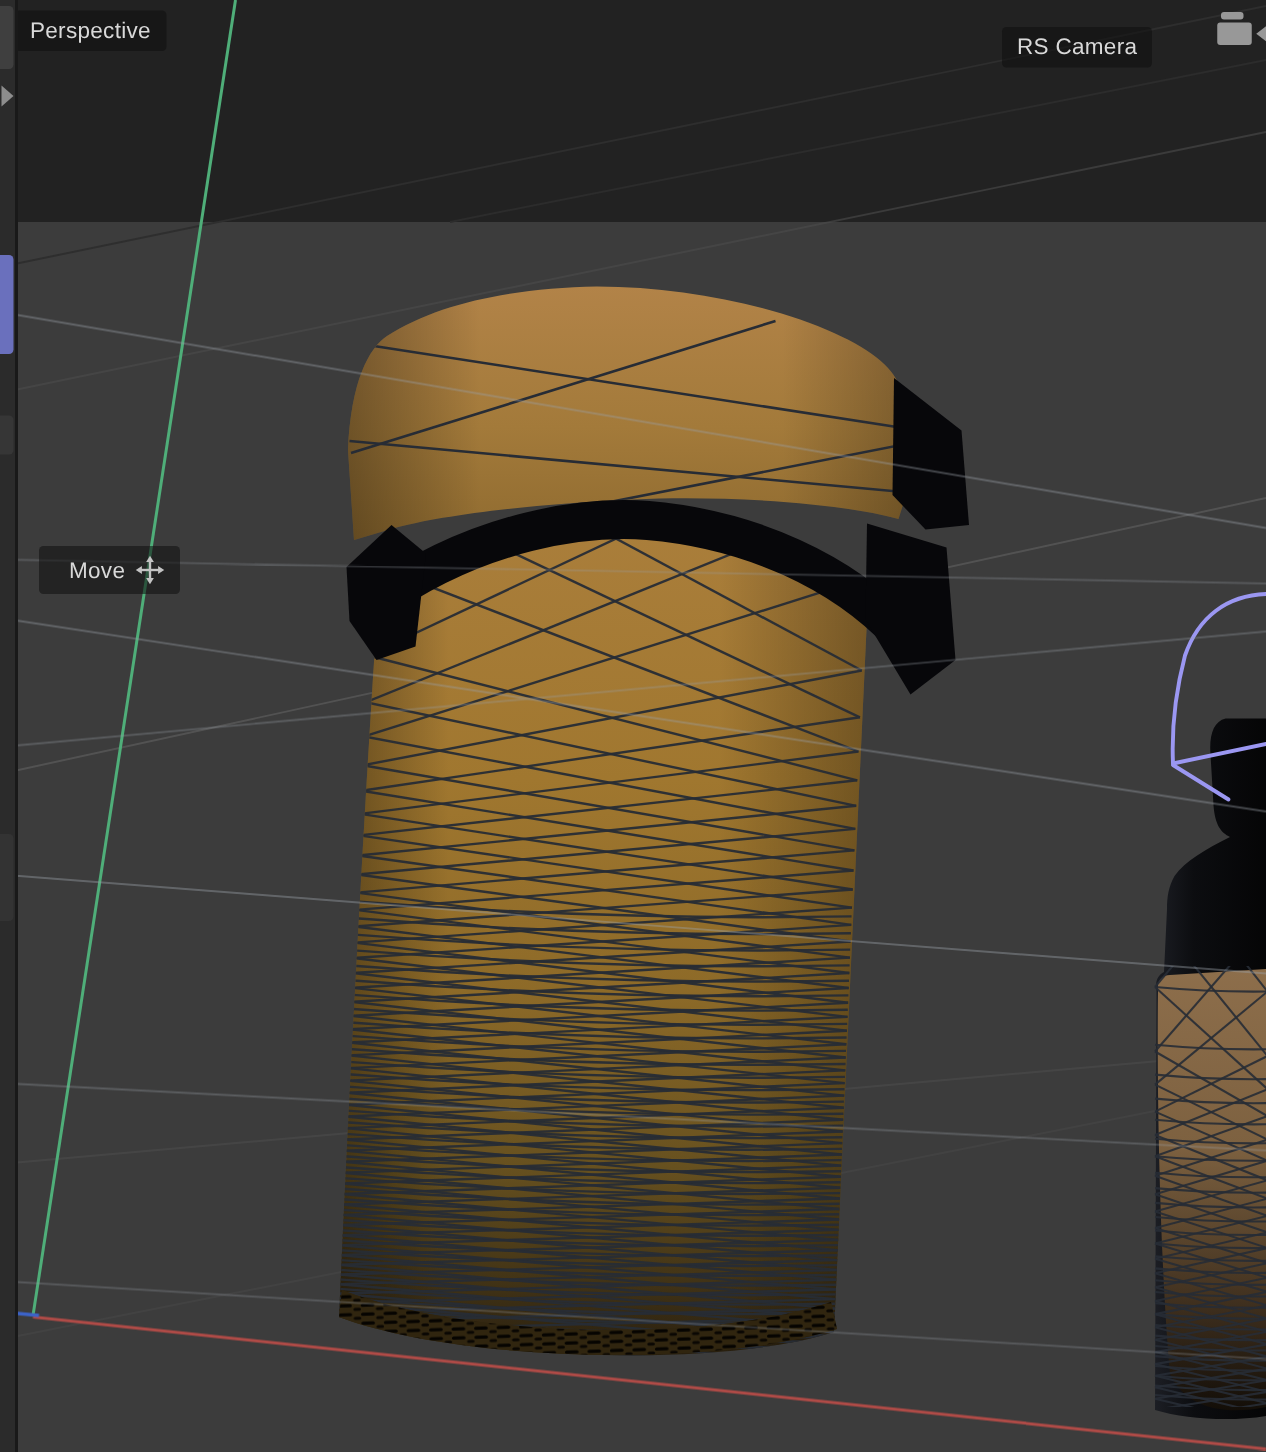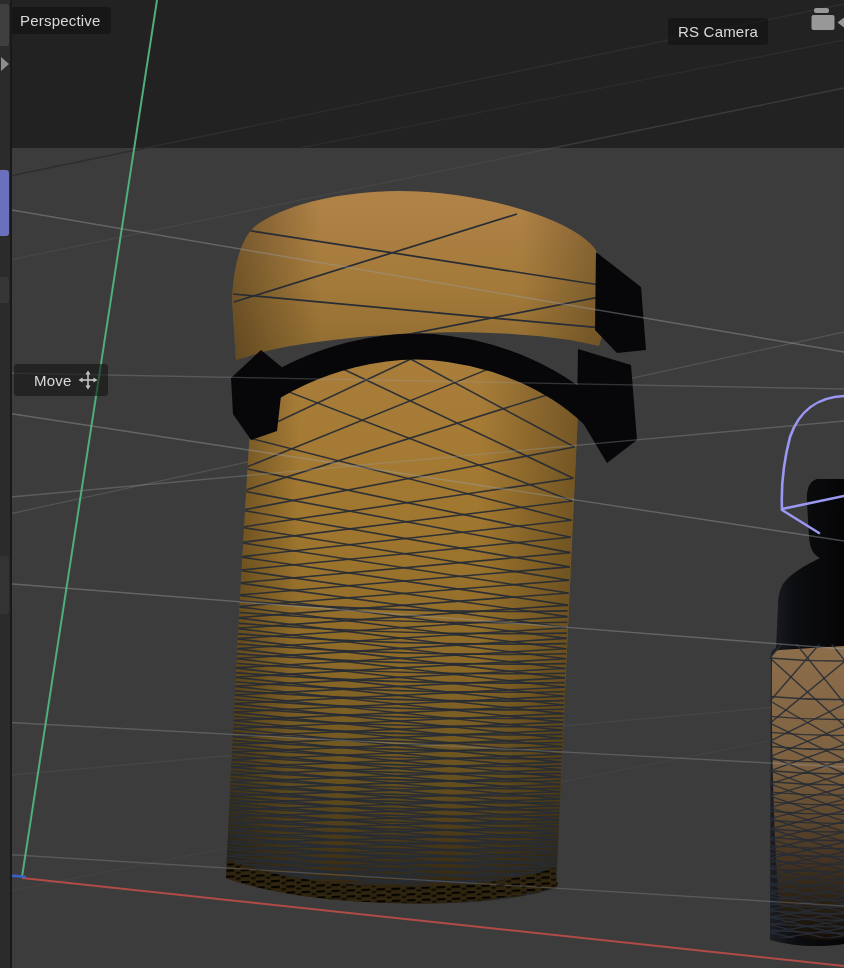--- a/index.html
+++ b/index.html
@@ -9,21 +9,21 @@
   .stage{position:absolute;inset:0;width:844px;height:968px;}
   svg#scene{position:absolute;left:0;top:0;display:block;}
 
   
   .vp-label{position:absolute;display:flex;align-items:center;gap:7px;
             background:rgba(14,14,14,0.55);color:#d9d9d9;font-size:15px;
             line-height:1;padding:6px 10px;border-radius:3px;
             letter-spacing:.2px;white-space:nowrap;user-select:none;}
   #perspective-label{left:10px;top:7px;}
   #camera-label{left:668px;top:18px;}
-  #move-label{left:14px;top:364px;padding-left:20px;}
+  #move-label{left:26px;top:364px;padding-left:20px;}
   .icon-svg{display:block;}
 
   
   .left-strip{position:absolute;left:0;top:0;width:10px;height:968px;
               background:#2b2b2b;z-index:5;}
   .left-strip::after{content:"";position:absolute;right:-2px;top:0;width:2px;height:968px;background:#191919;}
   .strip-block{position:absolute;left:0;width:9px;border-radius:0 3px 3px 0;}
   .sb-top{top:4px;height:42px;background:#3f3f3f;}
   .sb-a{top:277px;height:26px;background:#363636;}
   .sb-b{top:556px;height:58px;background:#333333;}

